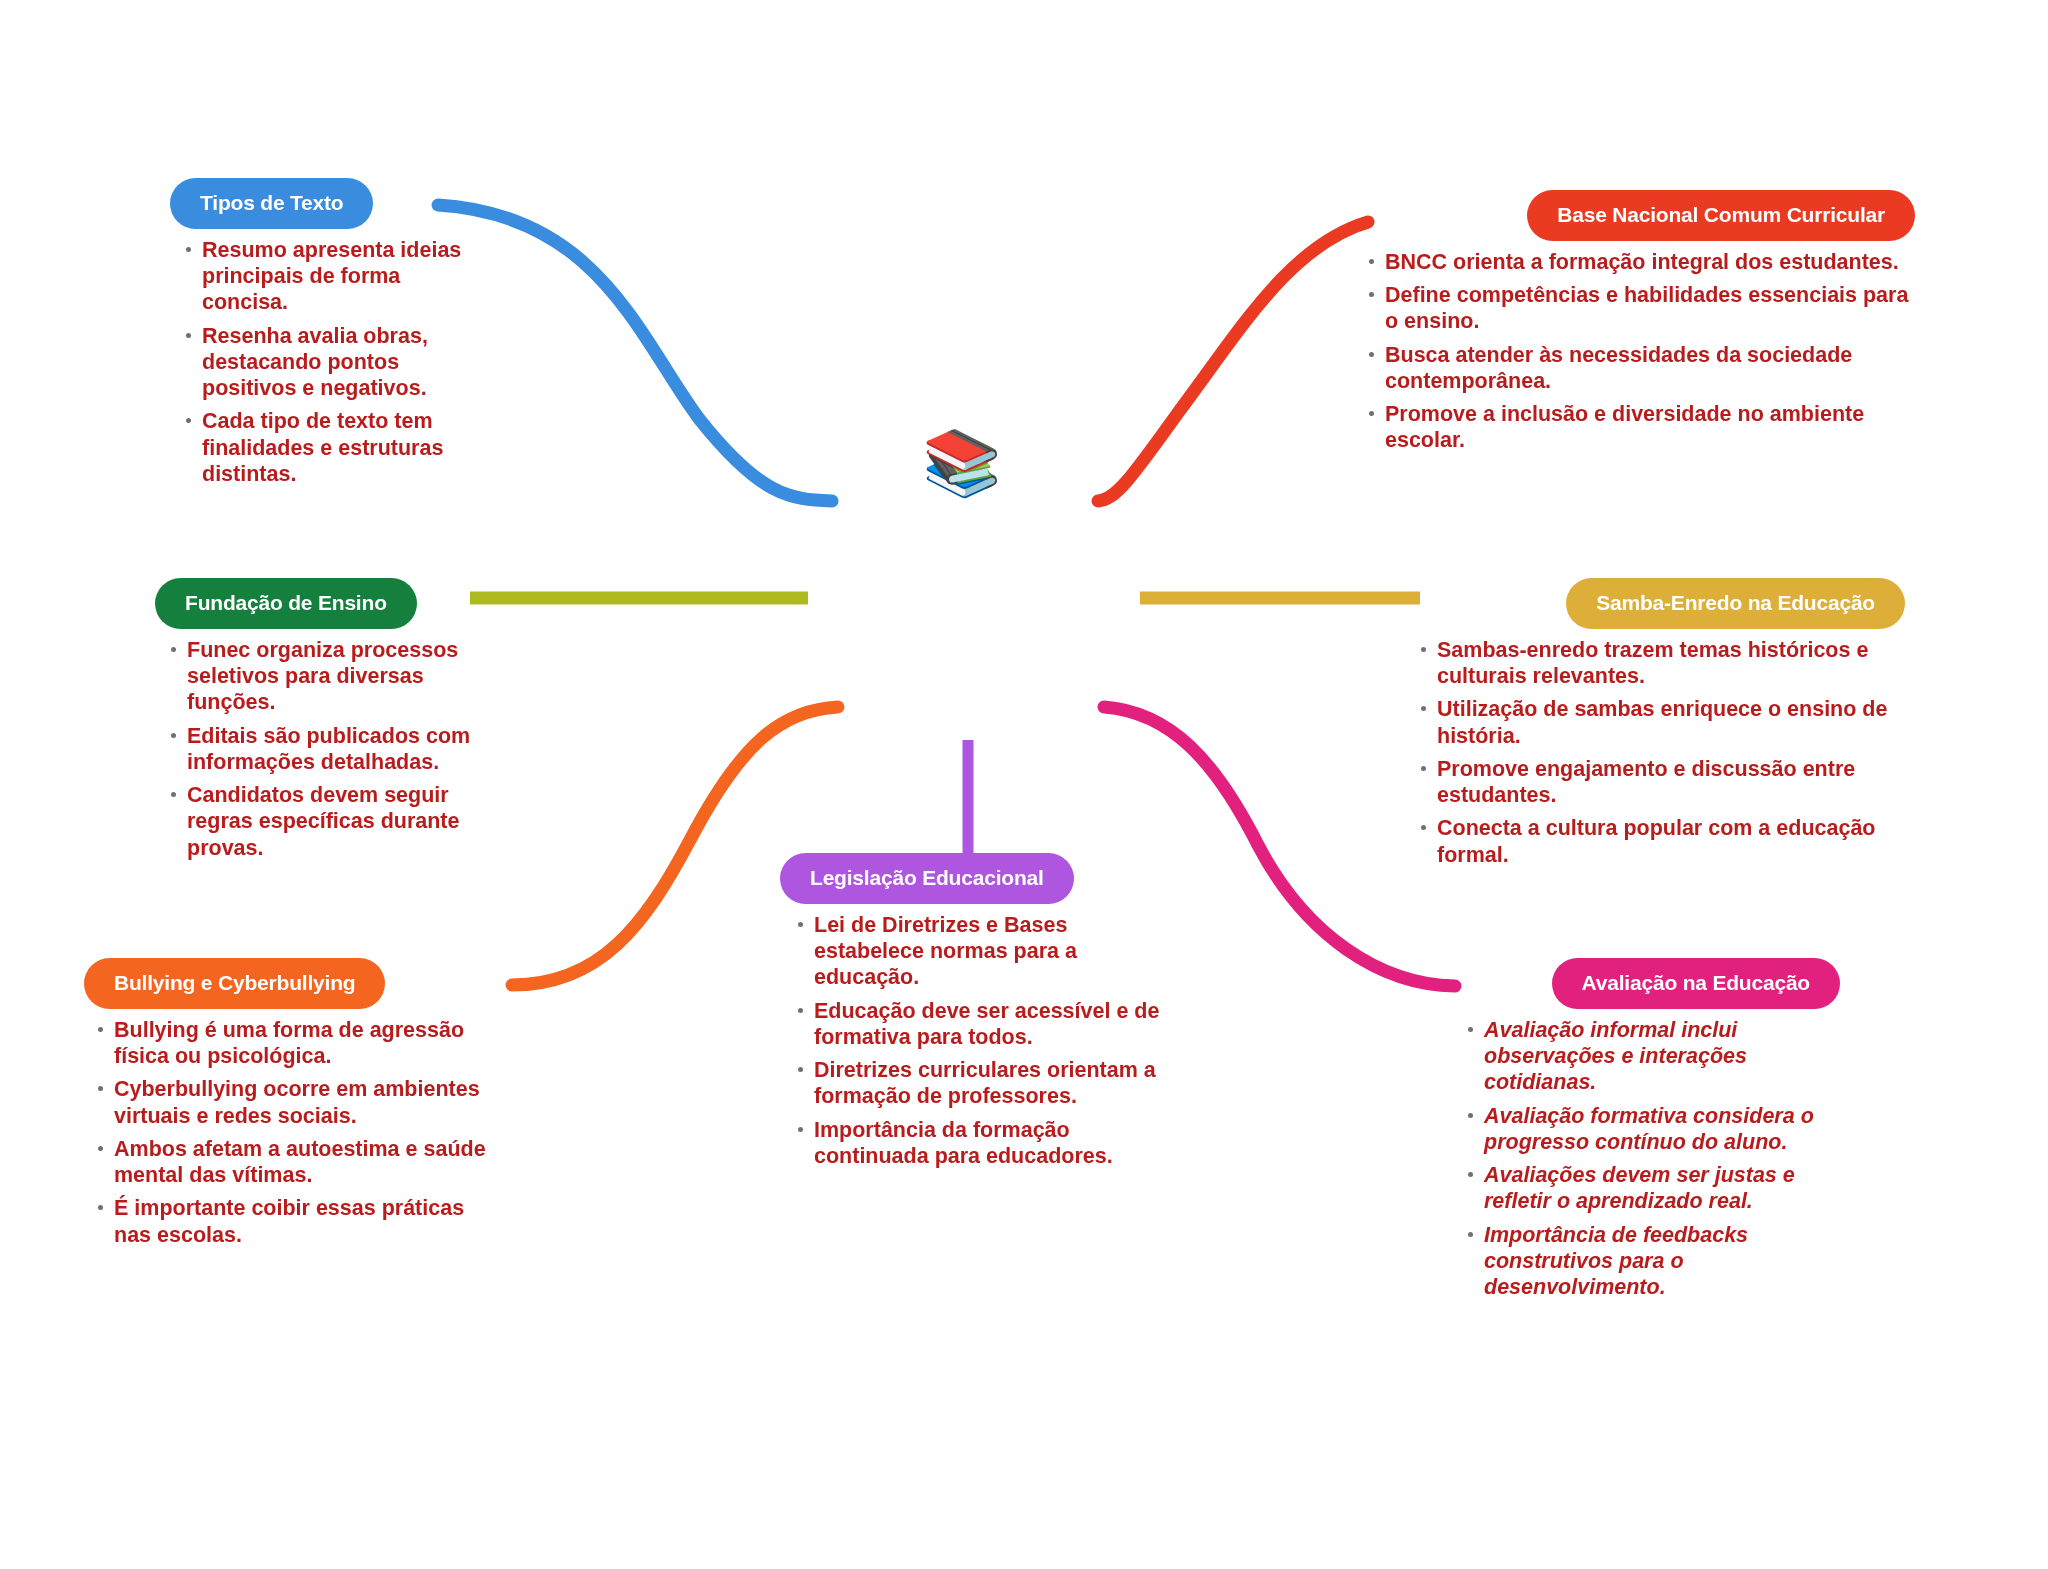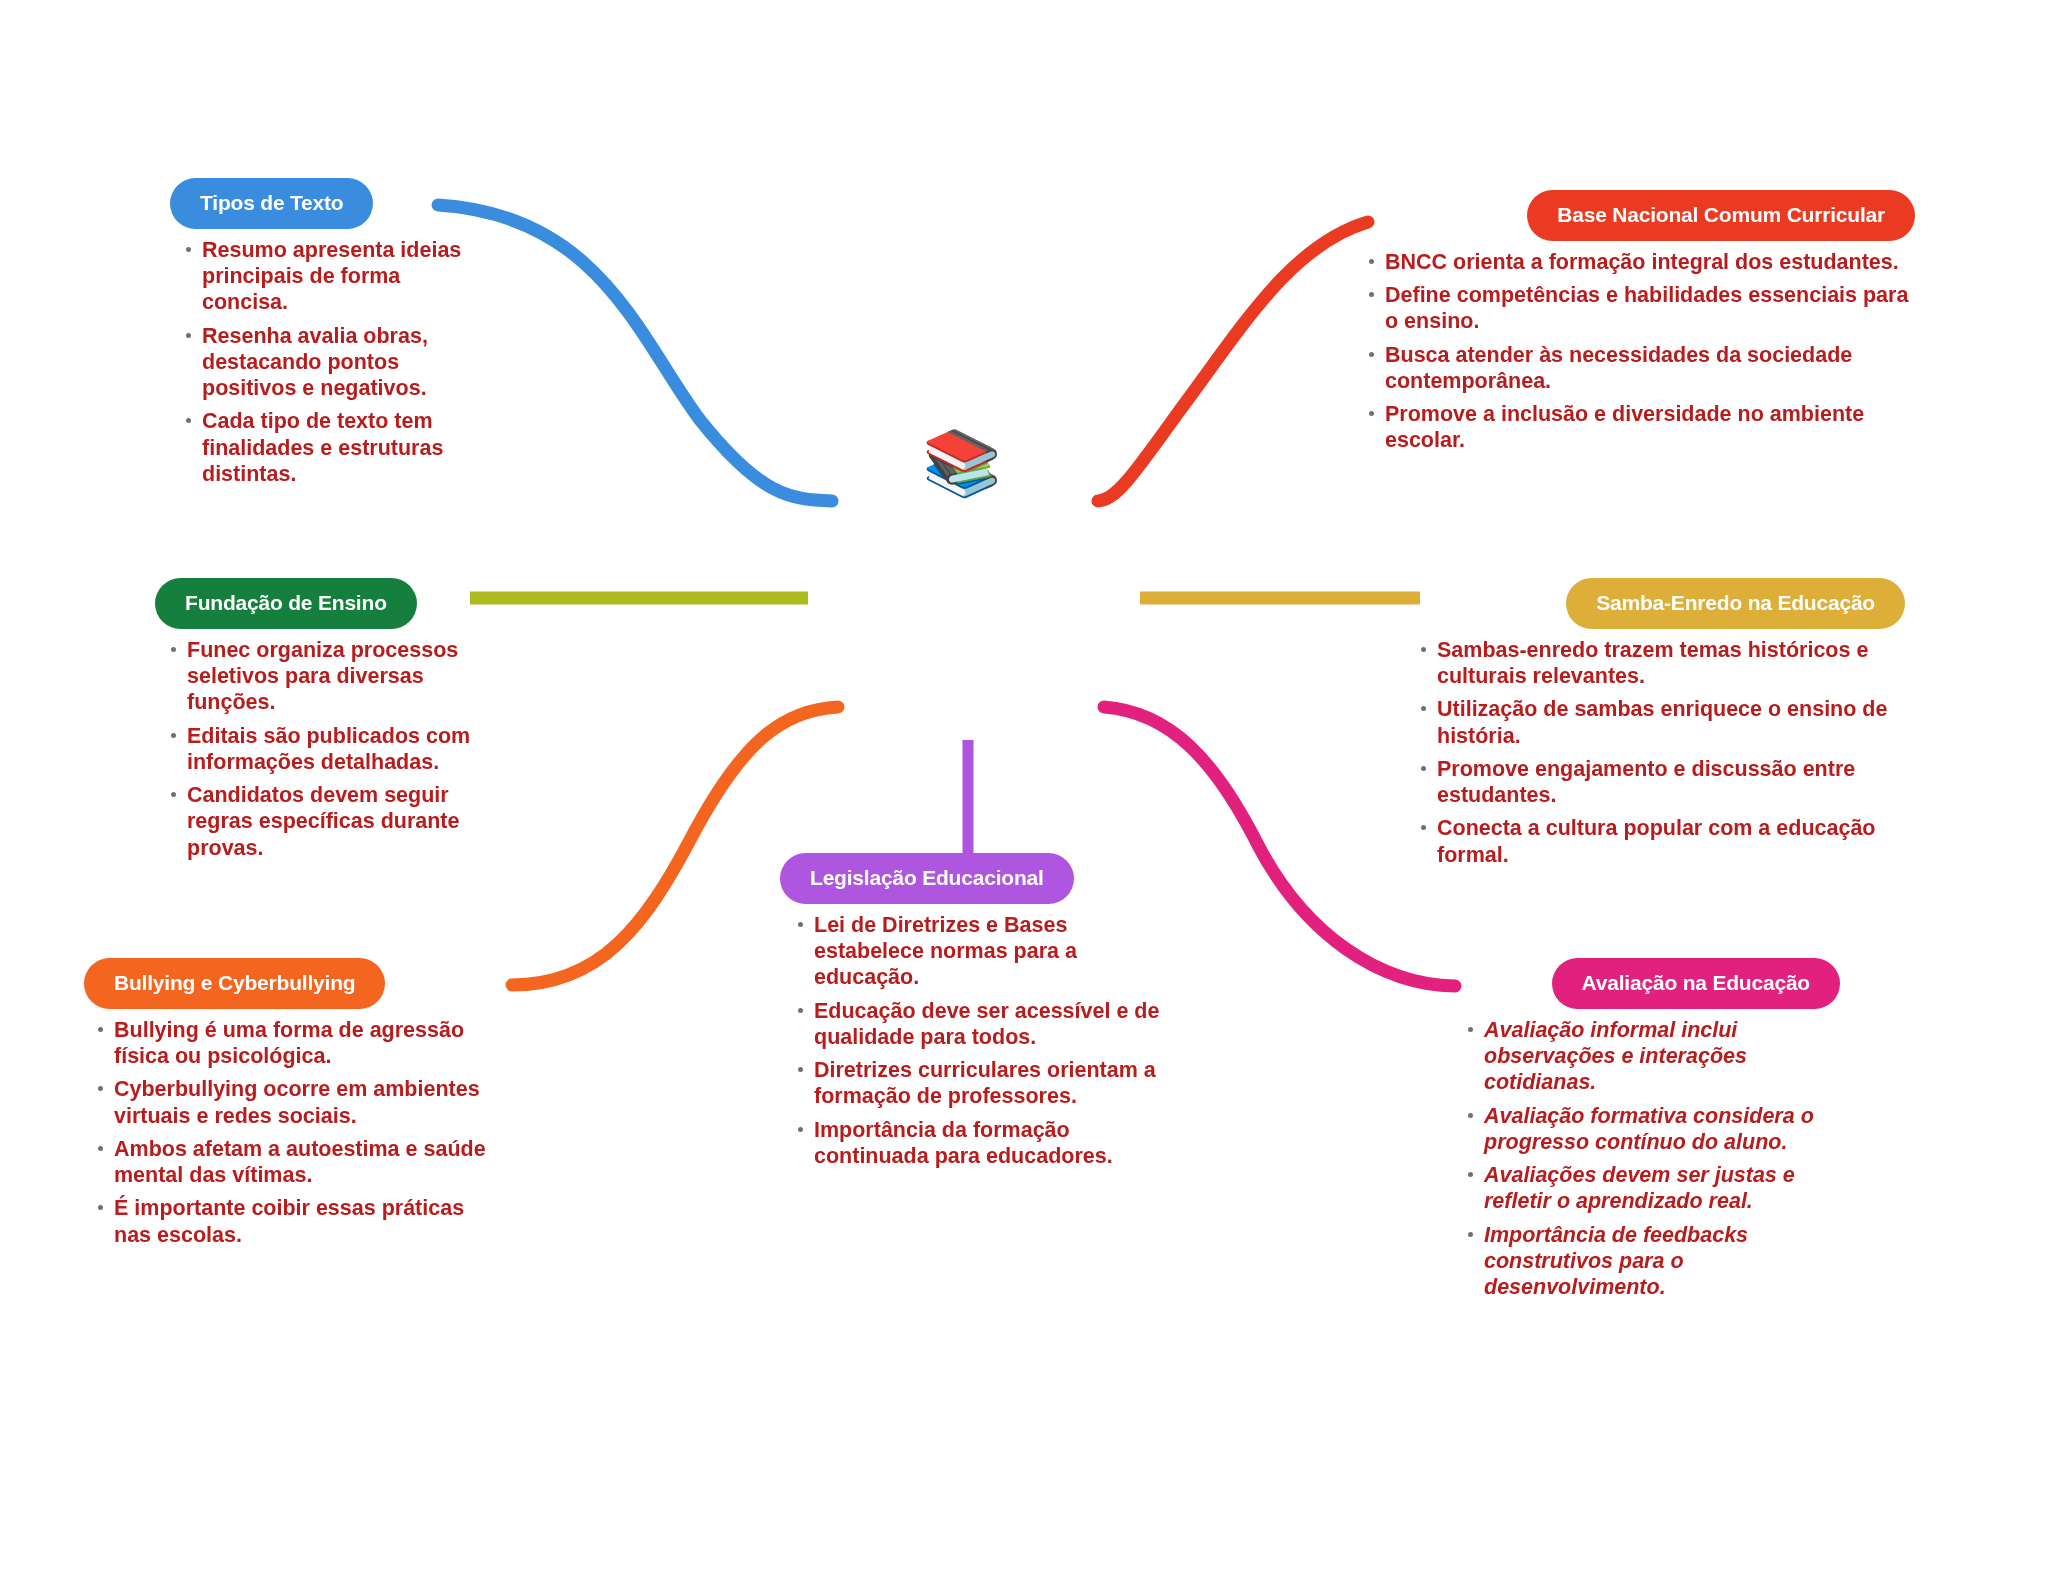--- a/index.html
+++ b/index.html
@@ -183,21 +183,21 @@
       <li>É importante coibir essas práticas nas escolas.</li>
     </ul>
   </div>
 
   <div class="branch" id="branch-legislacao">
     <div class="pill-row">
       <span class="pill" style="background:#AE56E0">Legislação Educacional</span>
     </div>
     <ul class="bullets">
       <li>Lei de Diretrizes e Bases estabelece normas para a educação.</li>
-      <li>Educação deve ser acessível e de qualidade para todos.</li>
+      <li>Educação deve ser acessível e de formativa para todos.</li>
       <li>Diretrizes curriculares orientam a formação de professores.</li>
       <li>Importância da formação continuada para educadores.</li>
     </ul>
   </div>
 
   <div class="branch" id="branch-avaliacao">
     <div class="pill-row right">
       <span class="pill" style="background:#E2217F">Avaliação na Educação</span>
     </div>
     <ul class="bullets">

